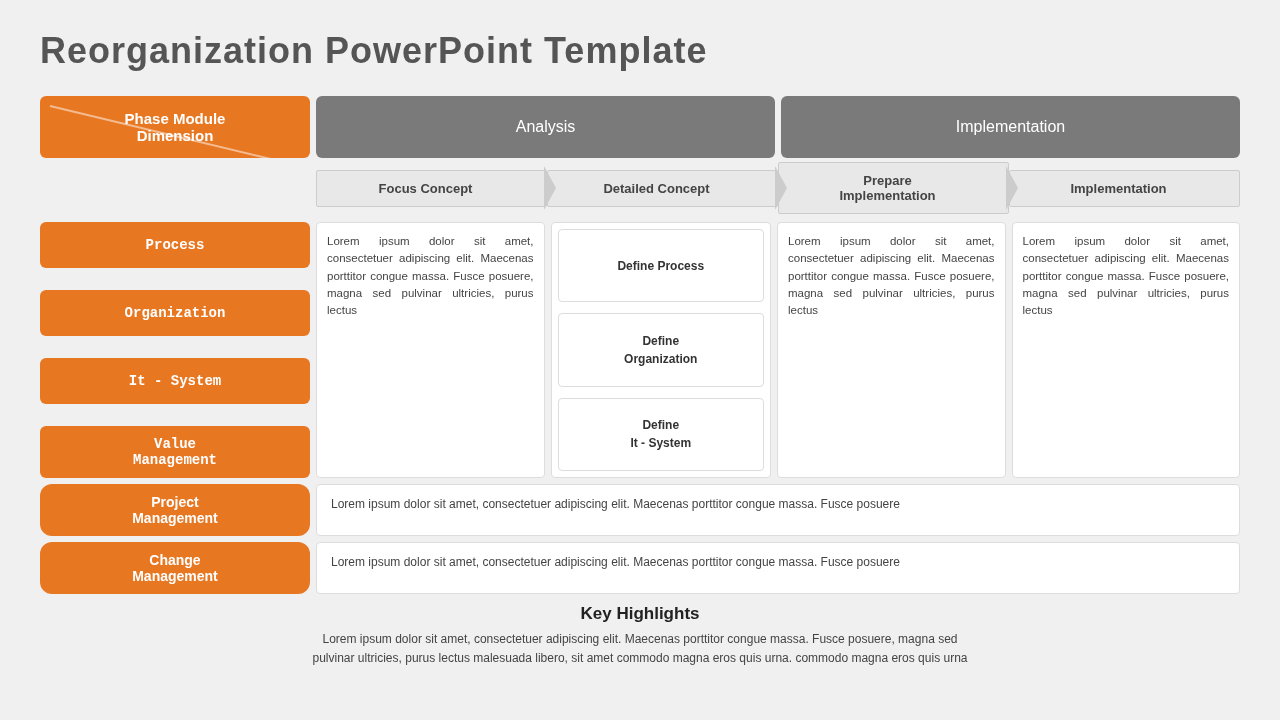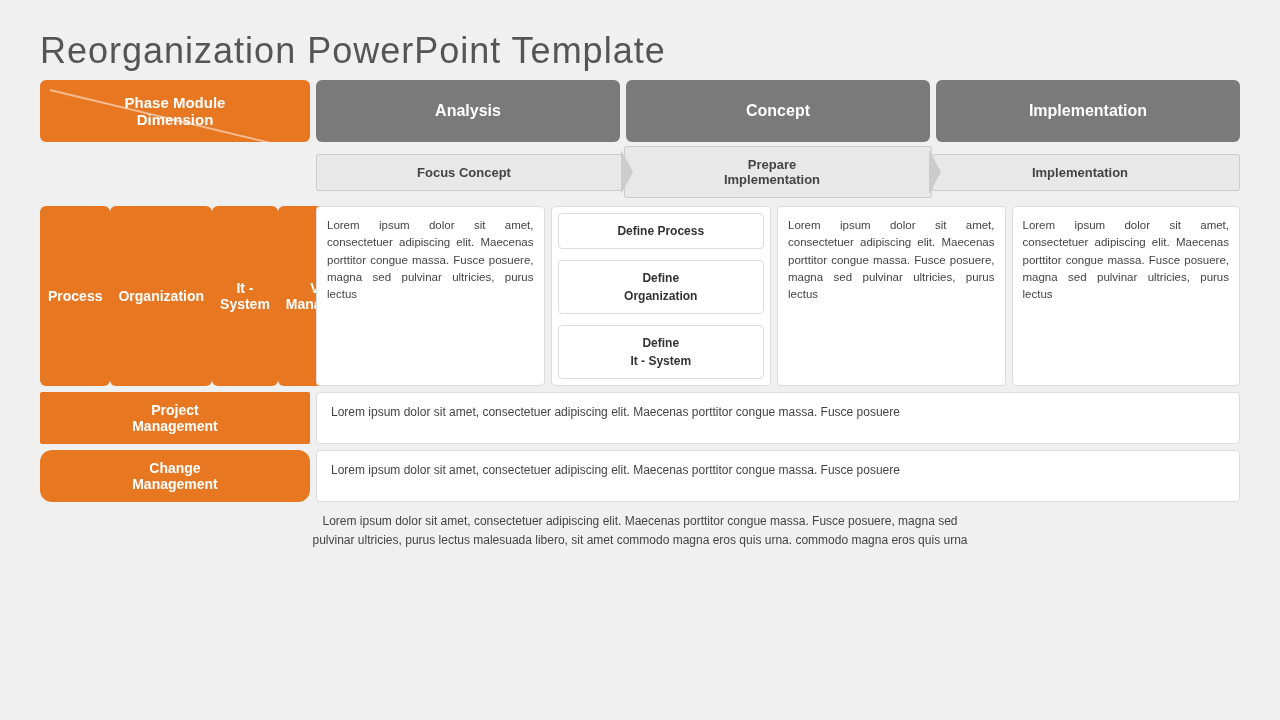--- a/index.html
+++ b/index.html
@@ -6,23 +6,23 @@
     body {
       background: #f0f0f0;
       font-family: 'Segoe UI', Arial, sans-serif;
       width: 1280px;
       min-height: 720px;
       padding: 30px 40px 20px 40px;
       color: #333;
     }
     .page-title {
       font-size: 36px;
-      font-weight: 400;
+      font-weight: 700;
       color: #555;
-      margin-bottom: 8px;
+      margin-bottom: 24px;
       letter-spacing: 1px;
     }
     
     .header-row {
       display: flex;
       align-items: stretch;
       gap: 6px;
       margin-bottom: 4px;
     }
     .phase-module-box {
@@ -59,21 +59,21 @@
       gap: 6px;
     }
     .phase-btn {
       flex: 1;
       background: #7a7a7a;
       color: white;
       border-radius: 6px;
       display: flex;
       align-items: center;
       justify-content: center;
-      font-weight: bold;
+      font-weight: normal;
       font-size: 16px;
       padding: 14px 8px;
     }
     
     .subheader-row {
       display: flex;
       align-items: center;
       margin-bottom: 8px;
       margin-left: 276px;
       gap: 0;
@@ -112,24 +112,25 @@
       display: none;
     }
     
     .content-section {
       display: flex;
       gap: 6px;
       margin-bottom: 6px;
     }
     .left-labels {
       display: flex;
-      flex-direction: row;
-      gap: 0;
+      flex-direction: column;
+      gap: 22px;
       width: 270px;
       min-width: 270px;
+      font-family: Liberation Mono, monospace;
     }
     .orange-label {
       background: #e87722;
       color: white;
       border-radius: 6px;
       display: flex;
       align-items: center;
       justify-content: center;
       font-weight: bold;
       font-size: 14px;
@@ -217,27 +218,27 @@
   <div class="phase-module-box">
     <svg class="diagonal-line" viewBox="0 0 270 80" preserveAspectRatio="none">
       <line x1="10" y1="10" x2="260" y2="70" stroke="rgba(255,255,255,0.5)" stroke-width="2"></line>
     </svg>
     <span class="pm-title">Phase Module</span>
     <span class="pm-dimension">Dimension</span>
   </div>
 
   <div class="header-phases">
     <div class="phase-btn">Analysis</div>
-    <div class="phase-btn">Concept</div>
     <div class="phase-btn">Implementation</div>
   </div>
 </div>
 
 <div class="subheader-row">
   <div class="arrow-item arrow-item-bg">Focus Concept</div>
+  <div class="arrow-item arrow-item-bg">Detailed Concept</div>
   <div class="arrow-item arrow-item-bg" style="white-space:pre-line">Prepare
 Implementation</div>
   <div class="arrow-item arrow-item-bg">Implementation</div>
 </div>
 
 <div class="content-section">
 
   <div class="left-labels">
     <div class="orange-label">Process</div>
     <div class="orange-label">Organization</div>
@@ -258,27 +259,28 @@
 It - System</div>
     </div>
 
     <div class="cell">Lorem ipsum dolor sit amet, consectetuer adipiscing elit. Maecenas porttitor congue massa. Fusce posuere, magna sed pulvinar ultricies, purus lectus</div>
 
     <div class="cell">Lorem ipsum dolor sit amet, consectetuer adipiscing elit. Maecenas porttitor congue massa. Fusce posuere, magna sed pulvinar ultricies, purus lectus</div>
   </div>
 </div>
 
 <div class="full-row">
-  <div class="orange-label" style="width:270px;min-width:270px;border-radius:2px;white-space:pre-line;">Project
+  <div class="orange-label" style="width:270px;min-width:270px;border-radius:12px;white-space:pre-line;">Project
 Management</div>
   <div class="full-cell">Lorem ipsum dolor sit amet, consectetuer adipiscing elit. Maecenas porttitor congue massa. Fusce posuere</div>
 </div>
 
 <div class="full-row">
   <div class="orange-label" style="width:270px;min-width:270px;border-radius:12px;white-space:pre-line;">Change
 Management</div>
   <div class="full-cell">Lorem ipsum dolor sit amet, consectetuer adipiscing elit. Maecenas porttitor congue massa. Fusce posuere</div>
 </div>
 
 <div class="key-highlights">
+  <div class="key-highlights-title">Key Highlights</div>
   <div class="key-highlights-text" style="white-space:pre-line">Lorem ipsum dolor sit amet, consectetuer adipiscing elit. Maecenas porttitor congue massa. Fusce posuere, magna sed
 pulvinar ultricies, purus lectus malesuada libero, sit amet commodo magna eros quis urna.  commodo magna eros quis urna</div>
 </div>
 
 </body></html>

